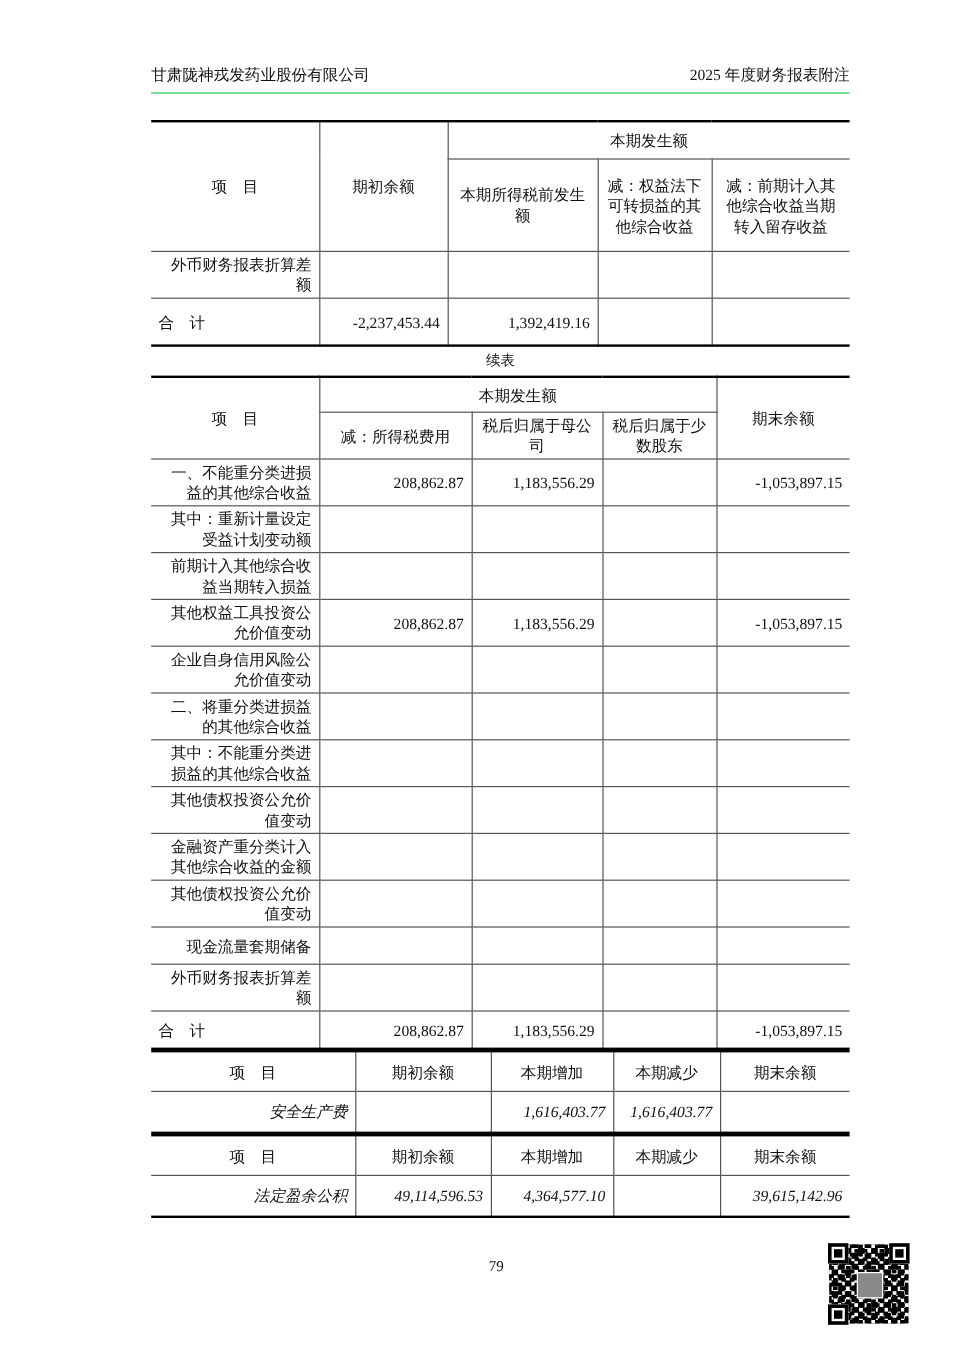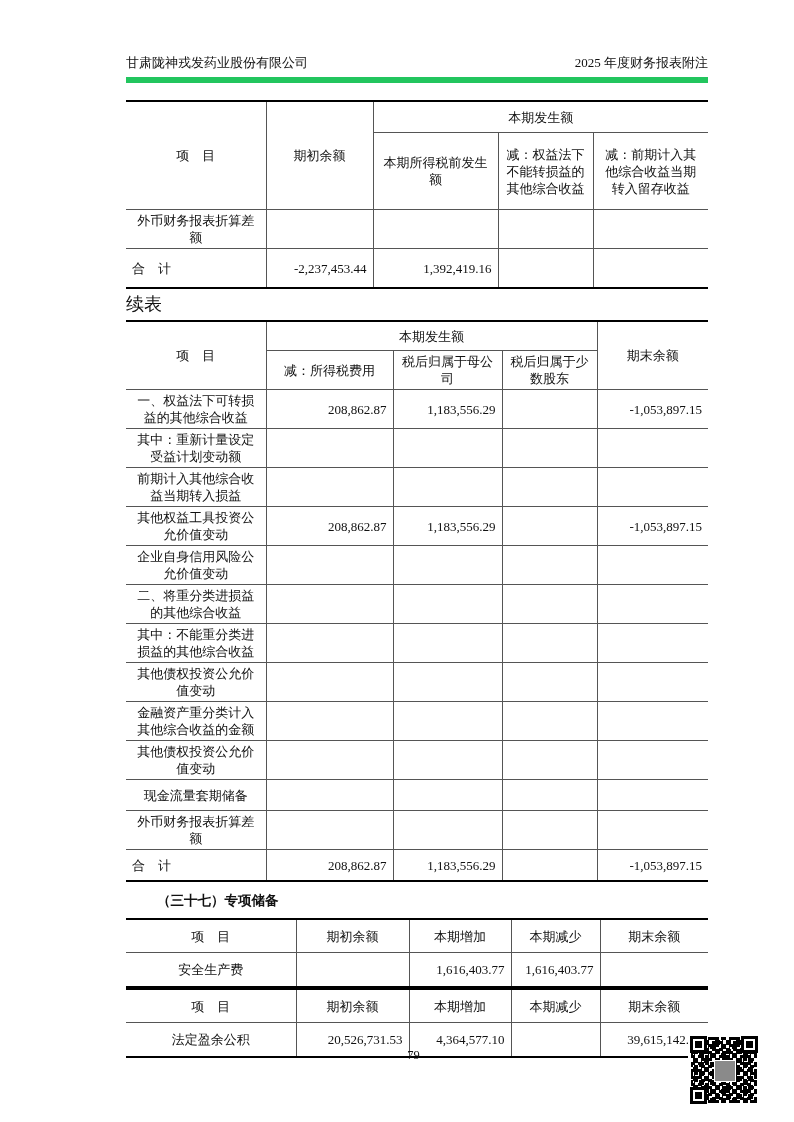--- a/index.html
+++ b/index.html
@@ -1,42 +1,42 @@
 <!DOCTYPE html>
 <html><head>
 <meta charset="utf-8">
 <style>
   html,body{margin:0;padding:0;background:#fff;}
   .page{position:relative;width:794px;height:1122px;background:#fff;overflow:hidden;
         font-family:"Liberation Serif","DejaVu Serif",serif;color:#111;}
   .doc-header{position:absolute;left:126px;top:54px;width:582px;display:flex;
-        justify-content:space-between;align-items:flex-end;border-bottom:6px solid #22c55e;
+        justify-content:space-between;align-items:flex-end;border-bottom:1px solid #22c55e;
         padding-bottom:5px;font-size:13px;}
   .content{position:absolute;left:126px;top:100px;width:582px;}
   table{border-collapse:collapse;width:582px;table-layout:fixed;
         border-top:2.5px solid #000;border-bottom:2.5px solid #000;font-size:13px;}
   th,td{border:1px solid #555;padding:2px 6px;vertical-align:middle;line-height:17px;
         font-weight:normal;overflow:hidden;}
   th{text-align:center;}
   tr>*:first-child{border-left:none;}
   tr>*:last-child{border-right:none;}
-  td.lbl{text-align:center;}
+  td.lbl{text-align:right;}
   td.num{text-align:right;}
   td.ctr,th.ctr{}
   td{height:26px;}
   .t1 .grp-row th{height:26px;}
   .t1 .sub-row th{height:72px;}
   .t1 td{height:34px;}
   .t2 .grp-row th{height:24px;}
   .t2 .sub-row th{height:34px;}
   .t2 td.one{height:26px;}
   .t2 td.two{height:34px;}
   .small-tbl th{height:28px;}
-  .small-tbl td{height:29px;}
-  .cont-label{font-size:18px;margin:3px 0 4px 0;}
+  .small-tbl td{height:29px;font-style:italic;}
+  .cont-label{font-size:12px;margin:3px 0 4px 0;text-align:center;}
   .sec-title{font-size:13.5px;font-weight:bold;margin:10px 0 8px 0;padding-left:31px;}
   .page-number{position:absolute;left:0;right:0;top:1048px;text-align:center;font-size:12.5px;padding-left:33px;}
   .qr{position:absolute;left:688px;top:1034px;width:72px;height:72px;background:#fff;
       padding:1px;box-sizing:border-box;}
   .qr-noise{position:absolute;inset:3px;
       background:
         repeating-conic-gradient(#000 0% 25%, #fff 0% 50%) 0 0 / 7px 7px,
         repeating-conic-gradient(#fff 0% 25%, #000 0% 50%) 2px 3px / 11px 9px;
       background-blend-mode:multiply;}
   .finder{position:absolute;width:17px;height:17px;border:3px solid #000;background:#fff;box-sizing:border-box;}
@@ -66,21 +66,21 @@
           <col style="width:115px">
         </colgroup>
       <tbody>
           <tr class="grp-row">
         <th rowspan="2" class="ctr">项　目</th>
         <th rowspan="2" class="ctr">期初余额</th>
         <th colspan="3" class="ctr">本期发生额</th>
       </tr>
       <tr class="sub-row">
         <th class="ctr">本期所得税前发生额</th>
-        <th class="ctr">减：权益法下不能转损益的其他综合收益</th>
+        <th class="ctr">减：权益法下可转损益的其他综合收益</th>
         <th class="ctr">减：前期计入其他综合收益当期转入留存收益</th>
       </tr>
       <tr>
         <td class="lbl">外币财务报表折算差额</td>
         <td class="num"></td>
         <td class="num"></td>
         <td class="num"></td>
         <td class="num"></td>
       </tr>
       <tr>
@@ -108,21 +108,21 @@
         <th rowspan="2" class="ctr">项　目</th>
         <th colspan="3" class="ctr">本期发生额</th>
         <th rowspan="2" class="ctr">期末余额</th>
       </tr>
       <tr class="sub-row">
         <th class="ctr">减：所得税费用</th>
         <th class="ctr">税后归属于母公司</th>
         <th class="ctr">税后归属于少数股东</th>
       </tr>
       <tr>
-        <td class="lbl two">一、权益法下可转损益的其他综合收益</td>
+        <td class="lbl two">一、不能重分类进损益的其他综合收益</td>
         <td class="num">208,862.87</td>
         <td class="num">1,183,556.29</td>
         <td class="num"></td>
         <td class="num">-1,053,897.15</td>
       </tr>
       <tr>
         <td class="lbl two">其中：重新计量设定受益计划变动额</td>
         <td class="num"></td>
         <td class="num"></td>
         <td class="num"></td>
@@ -201,21 +201,20 @@
       <tr>
         <td class="ctr one">合　计</td>
         <td class="num">208,862.87</td>
         <td class="num">1,183,556.29</td>
         <td class="num"></td>
         <td class="num">-1,053,897.15</td>
       </tr>
     </tbody>
       </table>
 
-    <div class="sec-title">（三十七）专项储备</div>
 
     <table class="small-tbl">
       <colgroup>
           <col style="width:170px">
           <col style="width:113px">
           <col style="width:102px">
           <col style="width:89px">
           <col style="width:108px">
         </colgroup>
       <tbody>
@@ -248,21 +247,21 @@
       <tbody>
           <tr>
         <th class="ctr">项　目</th>
         <th class="ctr">期初余额</th>
         <th class="ctr">本期增加</th>
         <th class="ctr">本期减少</th>
         <th class="ctr">期末余额</th>
       </tr>
       <tr>
         <td class="lbl">法定盈余公积</td>
-        <td class="num">20,526,731.53</td>
+        <td class="num">49,114,596.53</td>
         <td class="num">4,364,577.10</td>
         <td class="num"></td>
         <td class="num">39,615,142.96</td>
       </tr>
     </tbody>
       </table>
 
   </div>
 
   <div class="page-number">79</div>

